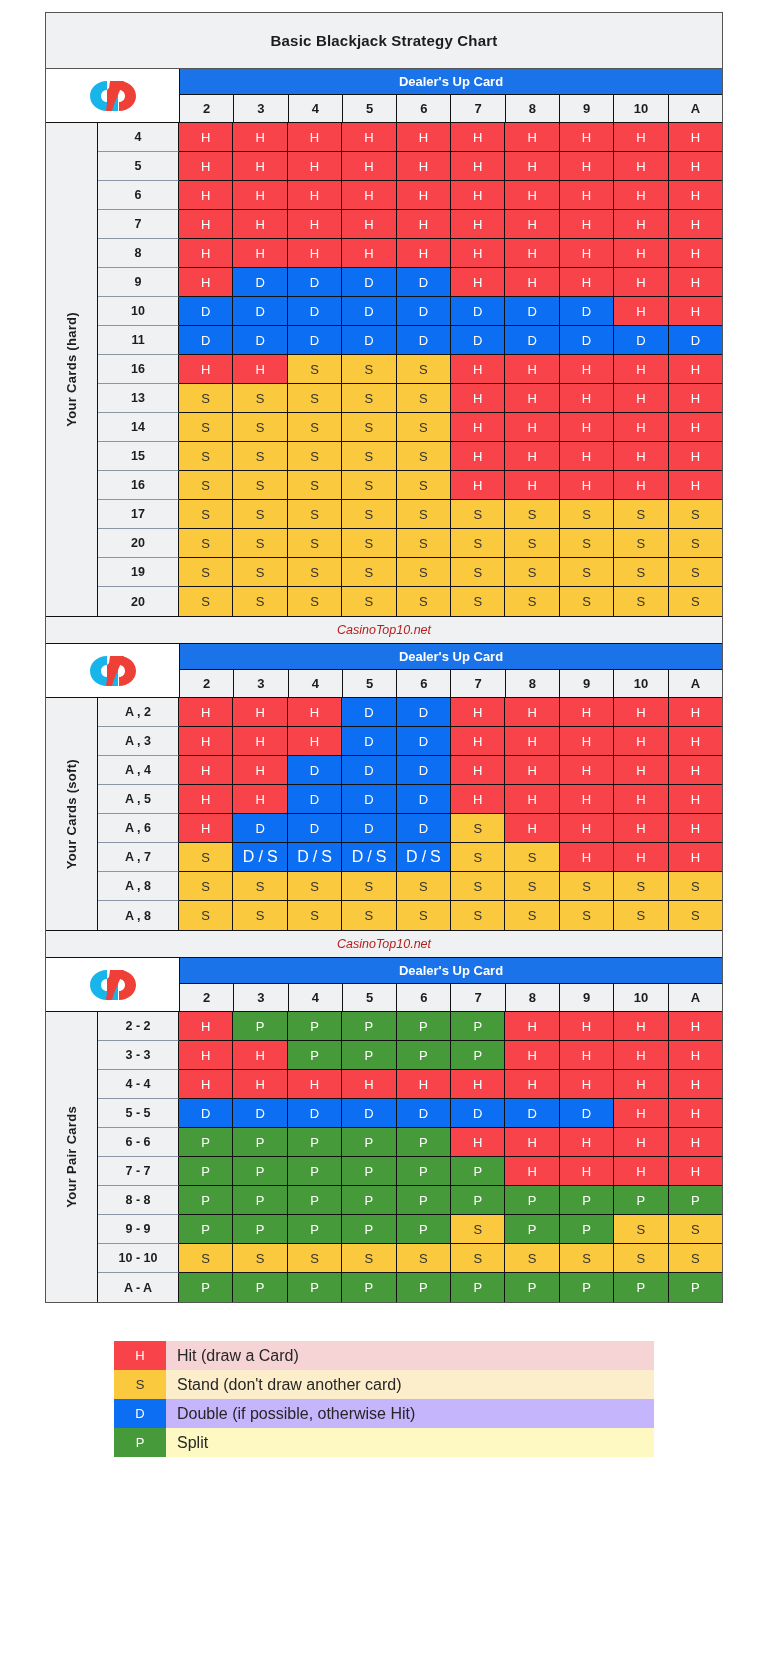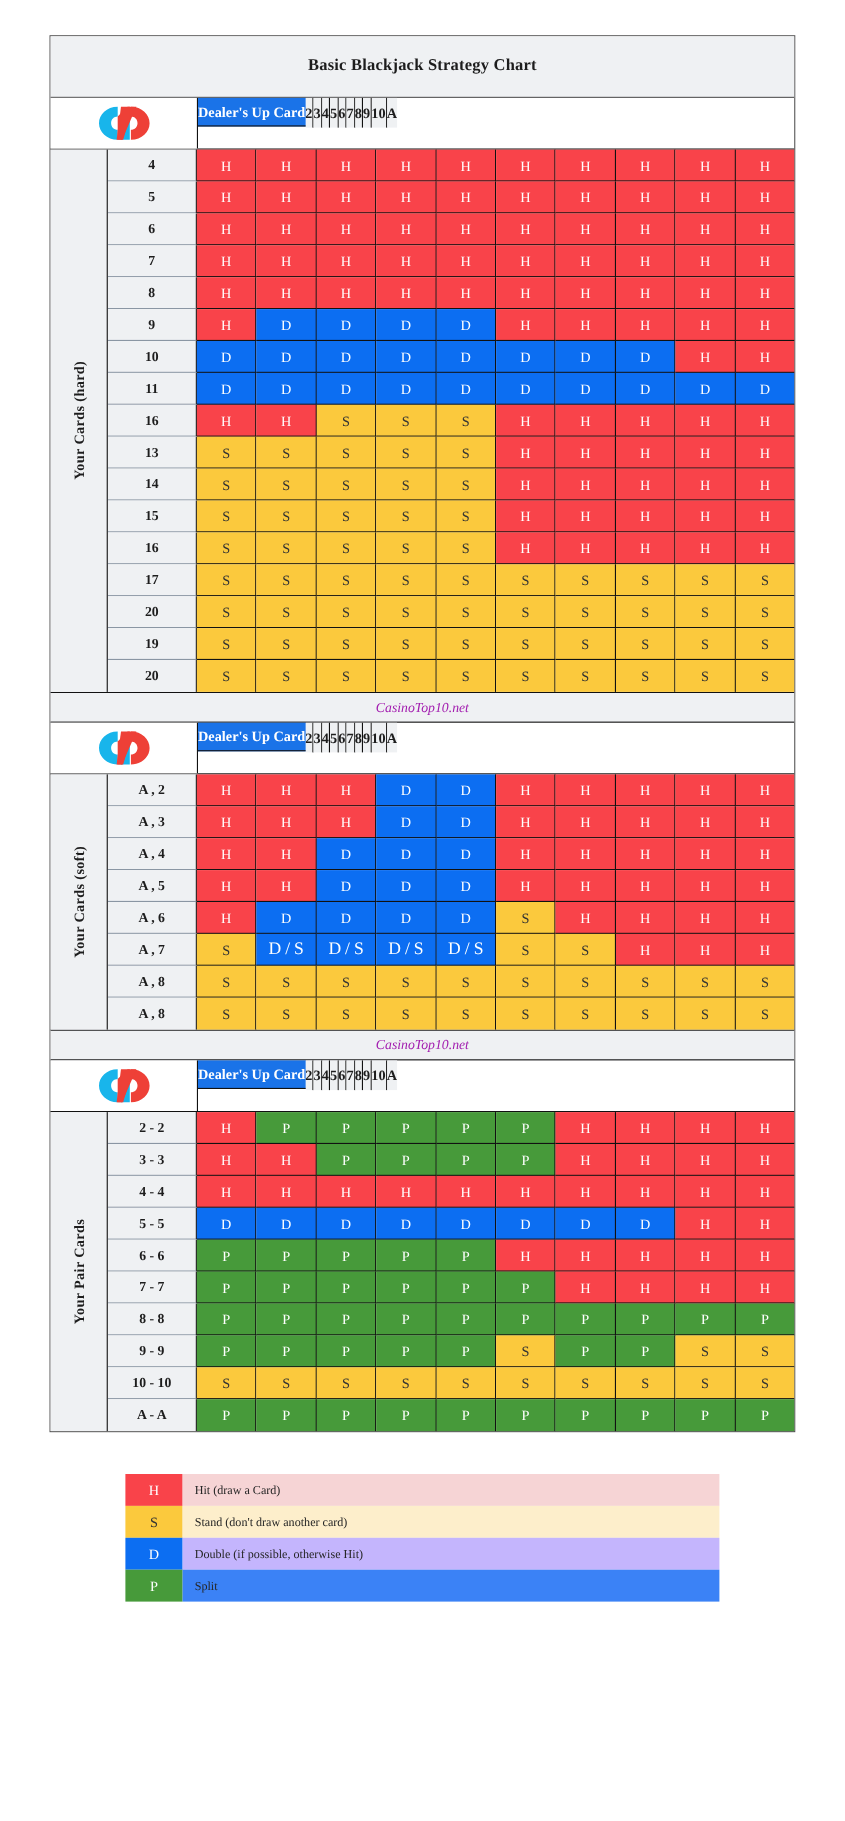--- a/index.html
+++ b/index.html
@@ -3,21 +3,21 @@
 <meta charset="utf-8">
 <style>
   * { box-sizing: border-box; }
   html, body {
     margin: 0; padding: 0;
     background: #ffffff;
     font-family: "Liberation Sans", sans-serif;
   }
   body { width: 768px; height: 1655px; position: relative; }
 
-  .page { padding: 32px 0 0 0; font-family: Liberation Serif, serif; }
+  .page { padding: 12px 0 0 0; }
 
   
   .chart-frame {
     margin: 0 auto;
     width: 678px;
     border: 1px solid #555;
     background: #fff;
   }
 
   .chart-title-bar {
@@ -36,21 +36,21 @@
     display: flex;
     border-bottom: 1px solid #111;
   }
   .logo-cell {
     width: 134px; min-width: 134px;
     background: #ffffff;
     border-right: 1px solid #111;
     display: flex; align-items: center; justify-content: center;
     padding: 5px 0;
   }
-  .head-right { flex: 1; display: flex; flex-direction: row; }
+  .head-right { flex: 1; display: flex; flex-direction: column; }
   .dealer-bar {
     background: #1a73e8;
     color: #ffffff;
     font-weight: bold;
     font-size: 13px;
     height: 26px;
     display: flex; align-items: center; justify-content: center;
     border-bottom: 1px solid #111;
   }
   .col-head-row { display: flex; height: 27px; }
@@ -107,39 +107,39 @@
   .c-D { background: #0c6ef2; color: #ffffff; }
   .c-P { background: #479a3a; color: #ffffff; }
   .c-DS { background: #0c6ef2; color: #ffffff; font-size: 16px; letter-spacing: -.2px; }
 
   .attrib {
     height: 28px;
     background: #eff1f3;
     border-top: 1px solid #111;
     border-bottom: 1px solid #111;
     display: flex; align-items: center; justify-content: center;
-    font-size: 12.5px; font-style: italic; color: #a21caf;
+    font-size: 12.5px; font-style: italic; color: #b91c1c;
   }
 
   
   .legend {
     width: 540px;
     margin: 38px auto 0 auto;
   }
   .legend-row { display: flex; height: 29px; align-items: stretch; }
   .legend-key {
     width: 52px; min-width: 52px;
     display: flex; align-items: center; justify-content: center;
     font-size: 13px;
   }
   .legend-text {
     flex: 1;
     display: flex; align-items: center;
     padding-left: 11px;
-    font-size: 11px; color: #262626;
+    font-size: 16px; color: #262626;
   }
 
   
   .logo { width: 56px; height: 36px; display: block; }
 </style>
 </head>
 <body>
 
 <div class="page">
 
@@ -792,17 +792,17 @@
       <div class="legend-row">
         <div class="legend-key" style="background: rgb(251, 201, 61); color: rgb(51, 51, 51);">S</div>
         <div class="legend-text" style="background: rgb(253, 238, 203);">Stand (don't draw another card)</div>
       </div>
       <div class="legend-row">
         <div class="legend-key" style="background: rgb(12, 110, 242); color: rgb(255, 255, 255);">D</div>
         <div class="legend-text" style="background: #c4b5fd;">Double (if possible, otherwise Hit)</div>
       </div>
       <div class="legend-row">
         <div class="legend-key" style="background: rgb(71, 154, 58); color: rgb(255, 255, 255);">P</div>
-        <div class="legend-text" style="background: #3b82f6;">Split</div>
+        <div class="legend-text" style="background: #fef9c3;">Split</div>
       </div>
     </div>
 
 </div>
 
 </body></html>

